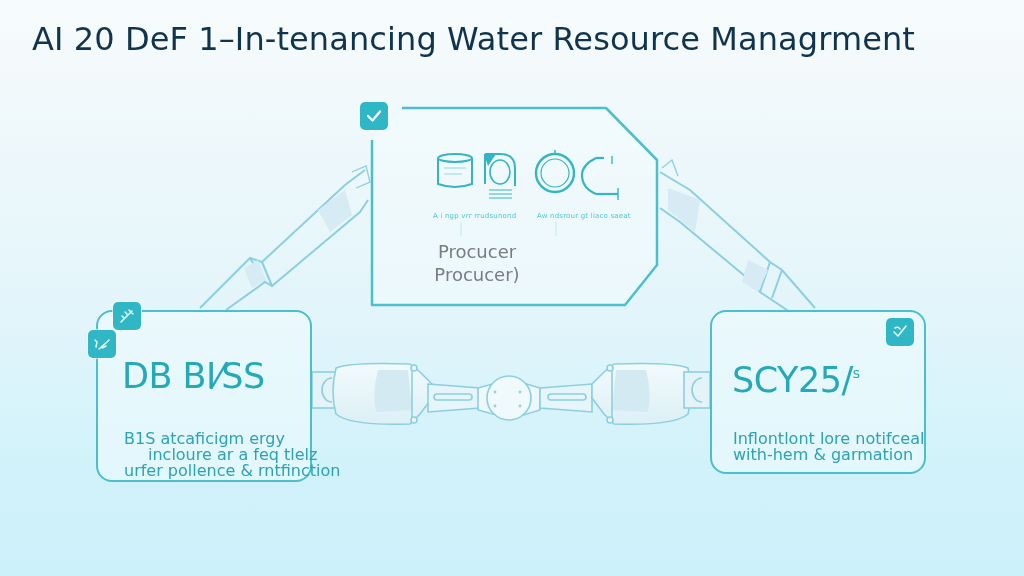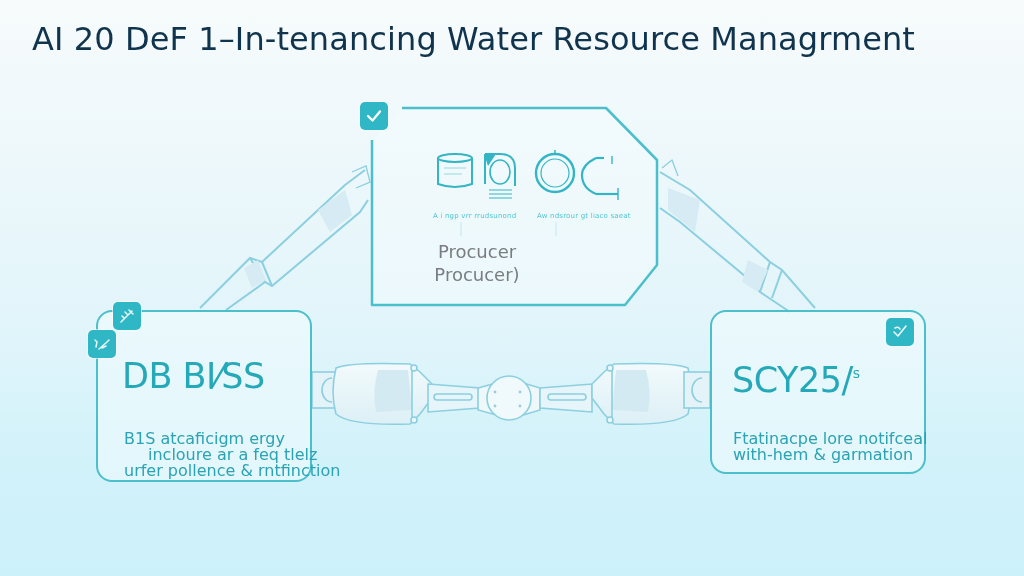--- a/index.html
+++ b/index.html
@@ -180,14 +180,14 @@
 
 <div class="box box-right"></div>
 <div class="badge" style="left:886px; top:318px;">
   <svg viewBox="0 0 20 20">
     <path d="M4 10 L8 14 L16 4 M5 6 Q8 4 10 7" fill="none" stroke="#eafafc" stroke-width="1.6" stroke-linecap="round" stroke-linejoin="round"></path>
   </svg>
 </div>
 <div class="big-label" style="left:732px; top:360px;">
   <span>SCY25/</span><span style="font-size:14px; vertical-align: 14px;">s</span>
 </div>
-<div class="desc" style="left:733px; top:402px;">Ftatinacpe lore notifceal</div>
+<div class="desc" style="left:733px; top:402px;">Inflontlont lore notifceal</div>
 <div class="desc" style="left:733px; top:418px;">with-hem &amp; garmation</div>
 
 </body></html>

